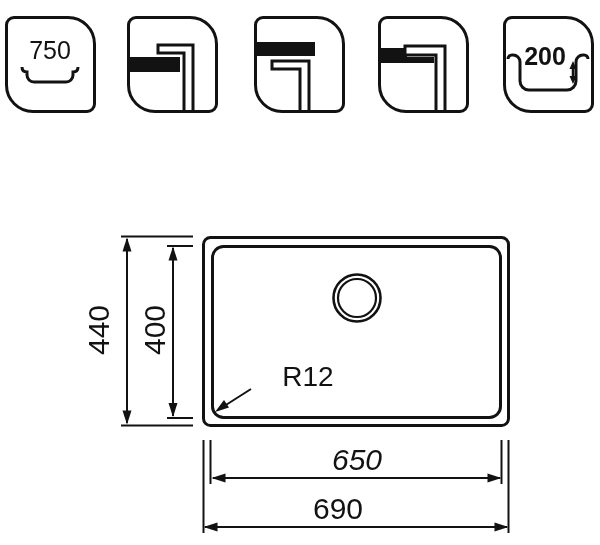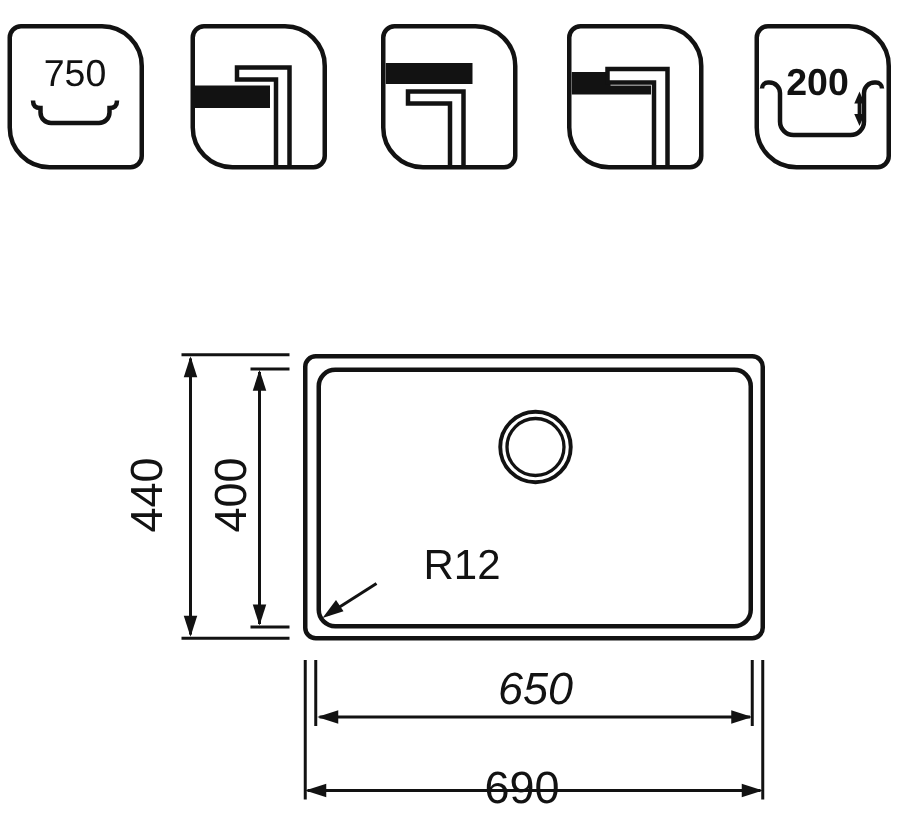--- a/index.html
+++ b/index.html
@@ -112,15 +112,15 @@
       <polygon points="203.5,527 217.5,522.5 217.5,531.5"></polygon>
       <polygon points="508.5,527 494.5,522.5 494.5,531.5"></polygon>
       <polygon points="215,412 229,407.5 224,400"></polygon>
     </g>
   </svg>
 
   <div class="dim-label vertical" style="left:99px;  top:330px;">440</div>
   <div class="dim-label vertical" style="left:155px; top:330px;">400</div>
   <div class="radius-label" style="left:264px; top:377px;margin-left:44px;">R12</div>
   <div class="dim-label" style="left:357px; top:460px;font-style:italic;">650</div>
-  <div class="dim-label" style="left:348px; top:509px;margin-top:17px;">690</div>
+  <div class="dim-label" style="left:338px; top:509px;">690</div>
 
 </div>
 
 </body></html>

